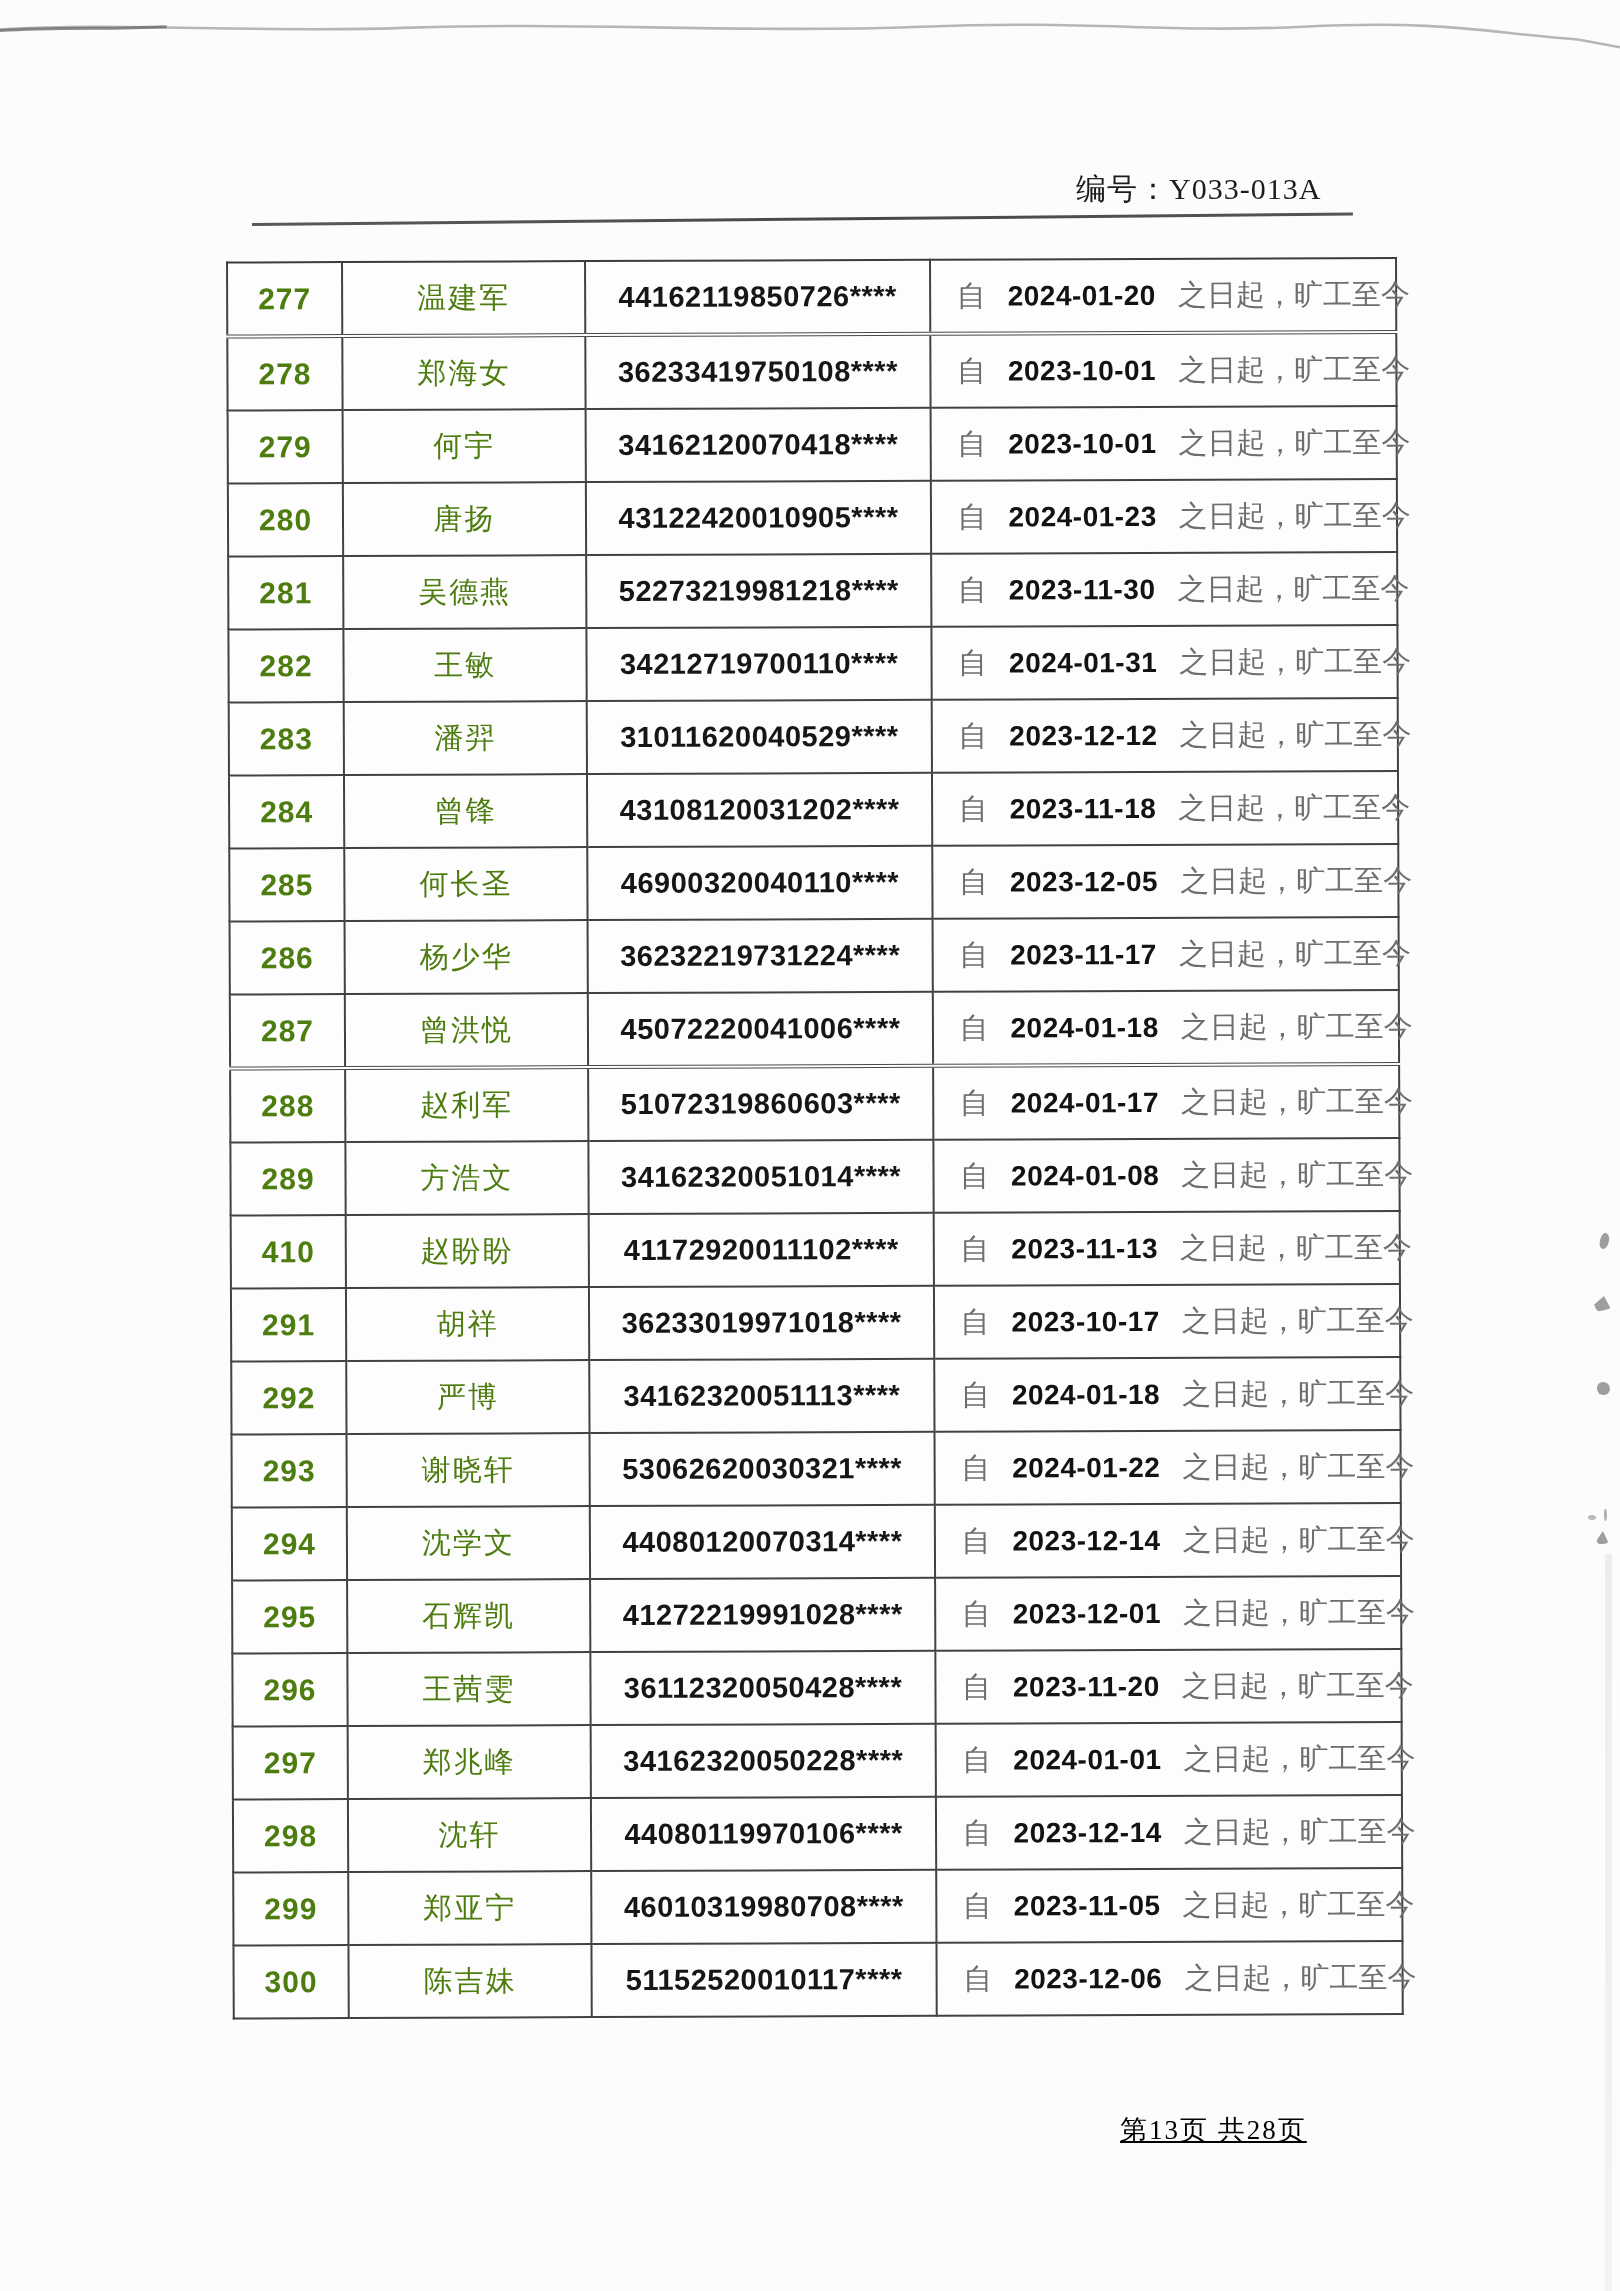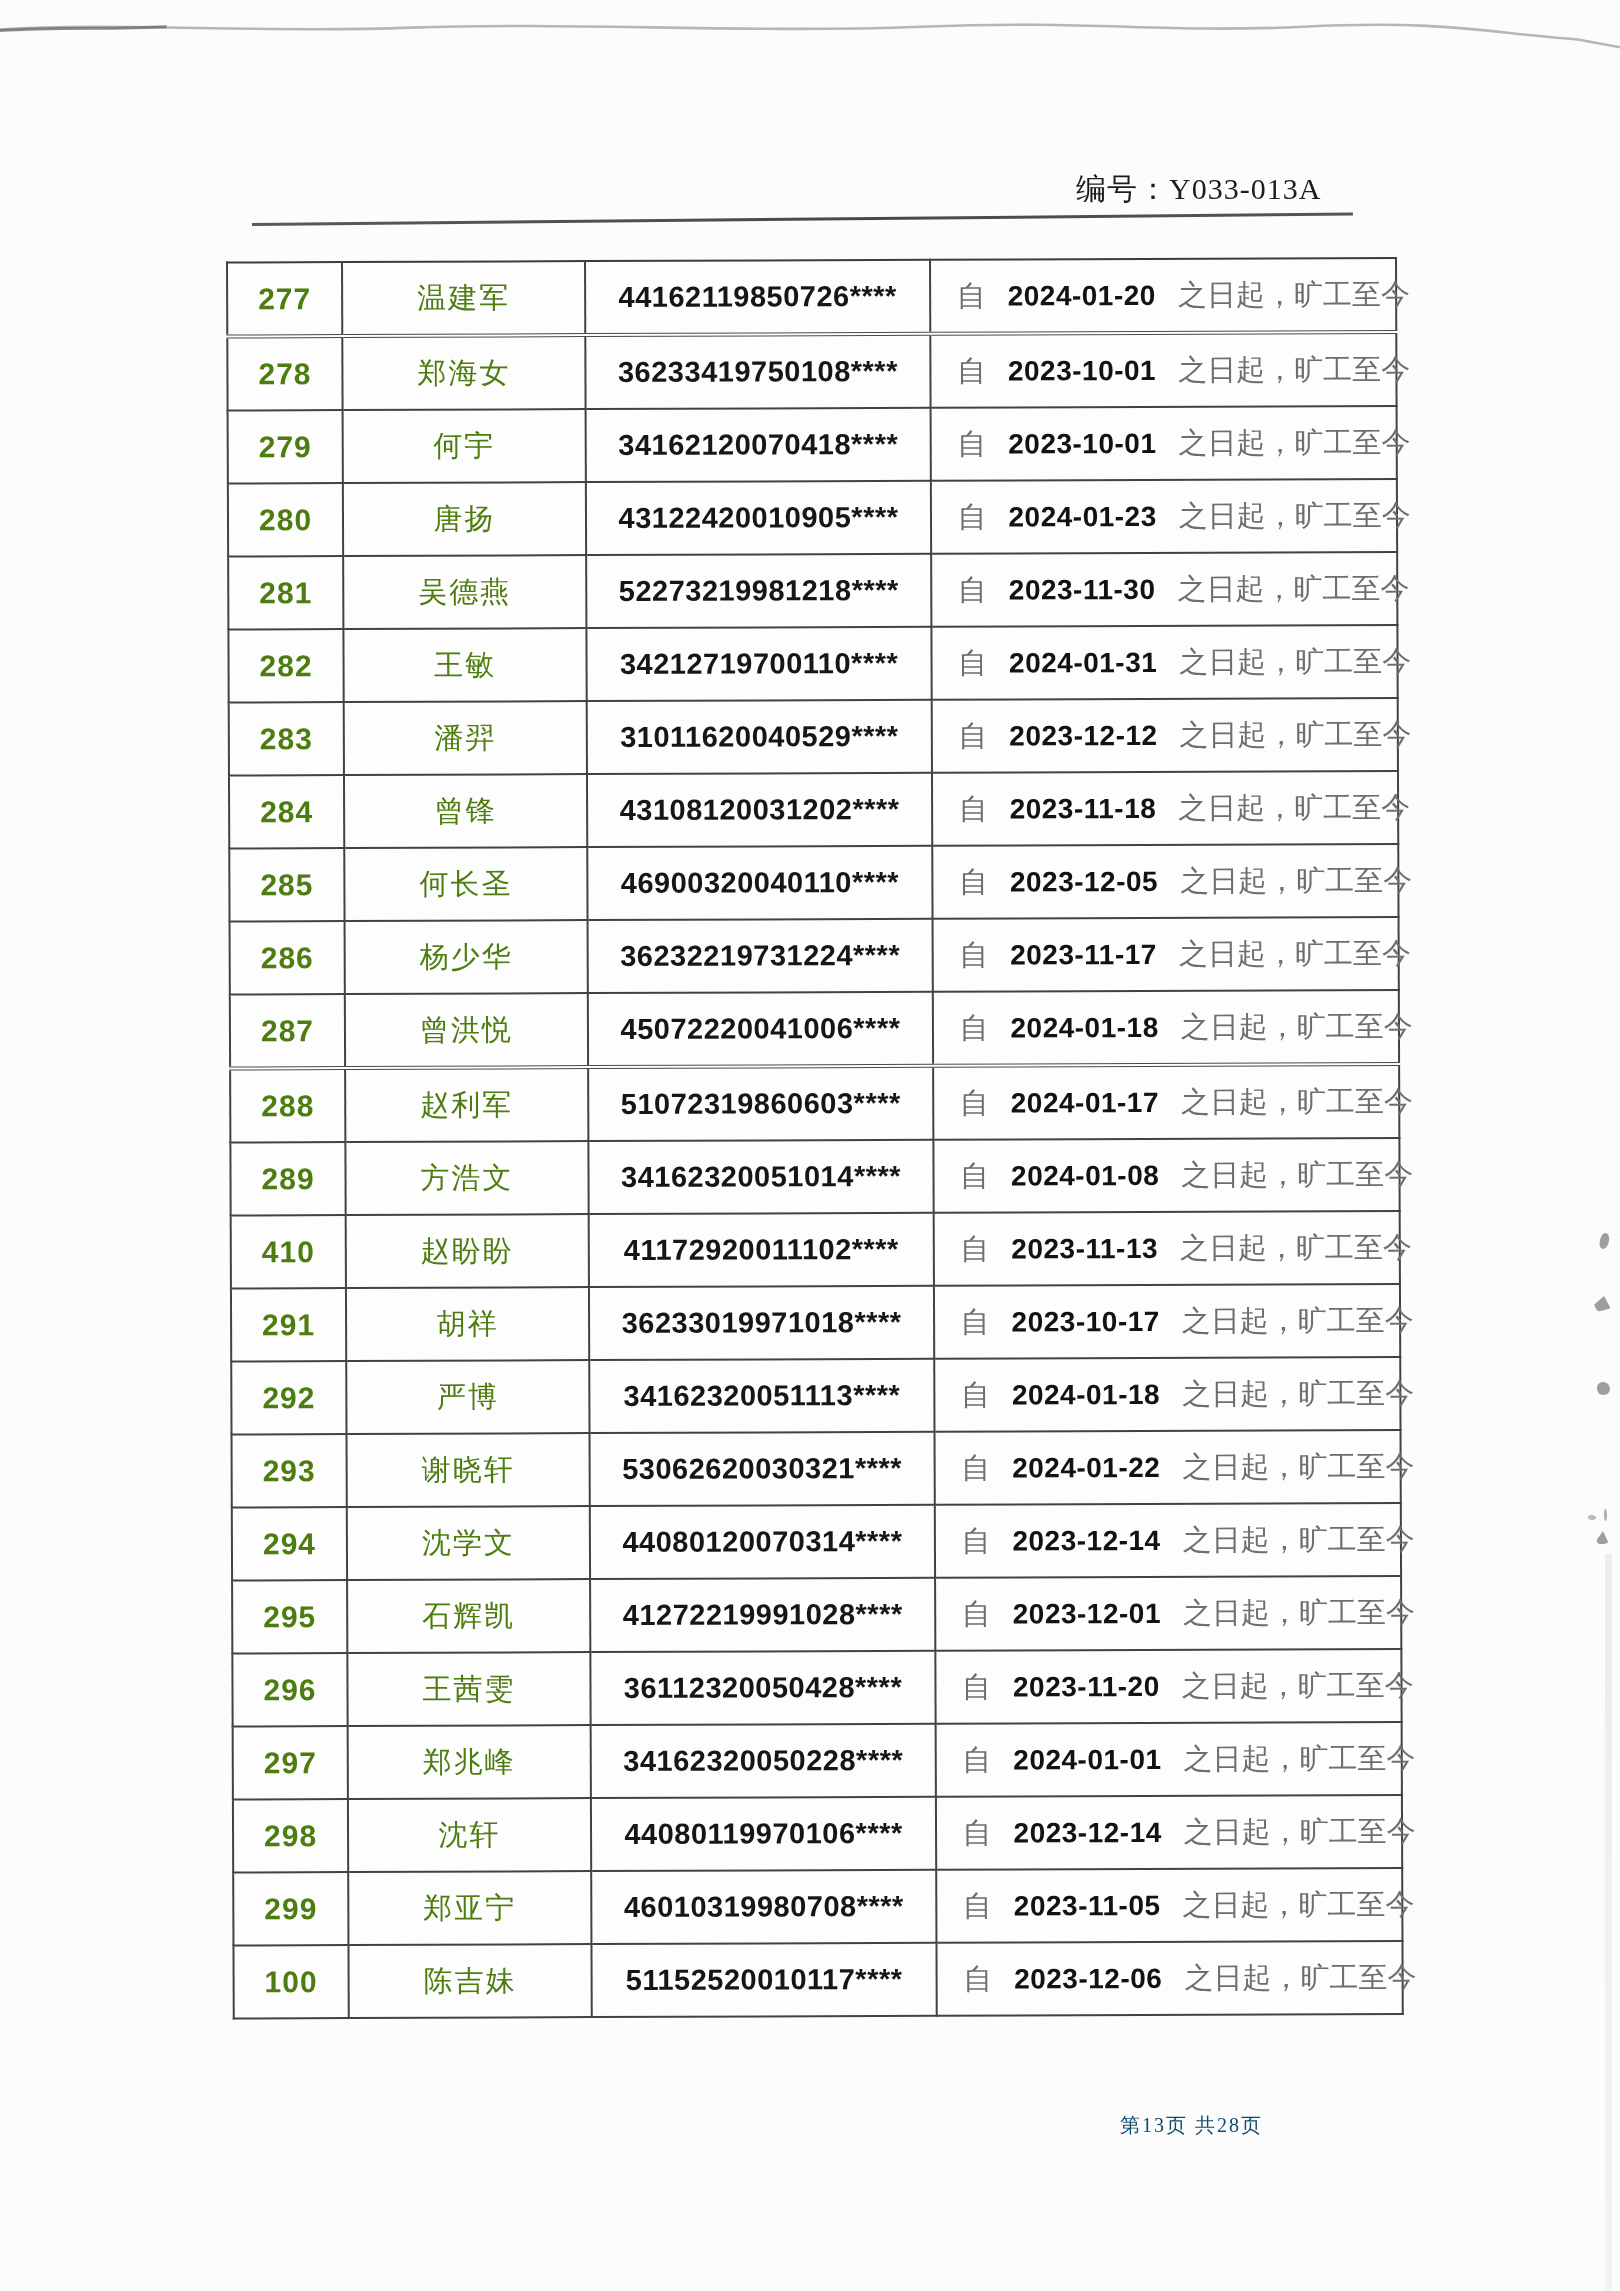--- a/index.html
+++ b/index.html
@@ -77,21 +77,21 @@
     font-family:"Liberation Sans","DejaVu Sans",sans-serif;
     font-weight:bold;color:#121212;
     margin:0 22px;letter-spacing:0.5px;
     font-size:28px;
   }
 
   
   .page-footer{
     position:absolute;
     top:2112px;left:1120px;
-    font-size:20px;color:#0c4a6e;letter-spacing:2px;white-space:nowrap;
+    font-size:27px;color:#000000;letter-spacing:2px;white-space:nowrap;text-decoration:underline;
   }
 
   
   .blob{position:absolute;background:#8d8d8d;border-radius:45% 55% 50% 50%;opacity:.85;}
   .b1{top:1233px;left:1600px;width:8.8px;height:15.7px;transform:rotate(15deg);}
   .b2{top:1296px;left:1594px;width:16.7px;height:15.7px;clip-path:polygon(60% 0,100% 80%,20% 100%,0 55%);}
   .b3{top:1382px;left:1597px;width:12.7px;height:12.7px;}
   .b4{top:1515px;left:1588px;width:7.8px;height:4.9px;opacity:.6;}
   .b5{top:1509px;left:1604px;width:2.9px;height:11.8px;opacity:.7;}
   .b6{top:1531px;left:1596px;width:12.7px;height:13.7px;clip-path:polygon(55% 0,100% 90%,0 100%,10% 60%);}
@@ -253,21 +253,21 @@
           <td class="c-id">44080119970106****</td>
           <td class="c-abs"><span class="g">自</span><span class="d">2023-12-14</span><span class="g">之日起，旷工至今</span></td>
         </tr>
         <tr>
           <td class="c-no">299</td>
           <td class="c-name">郑亚宁</td>
           <td class="c-id">46010319980708****</td>
           <td class="c-abs"><span class="g">自</span><span class="d">2023-11-05</span><span class="g">之日起，旷工至今</span></td>
         </tr>
         <tr>
-          <td class="c-no">100</td>
+          <td class="c-no">300</td>
           <td class="c-name">陈吉妹</td>
           <td class="c-id">51152520010117****</td>
           <td class="c-abs"><span class="g">自</span><span class="d">2023-12-06</span><span class="g">之日起，旷工至今</span></td>
         </tr>
       </tbody>
   </table>
 
   <div class="page-footer">第13页 共28页</div>
 
   <div class="blob b1"></div>

